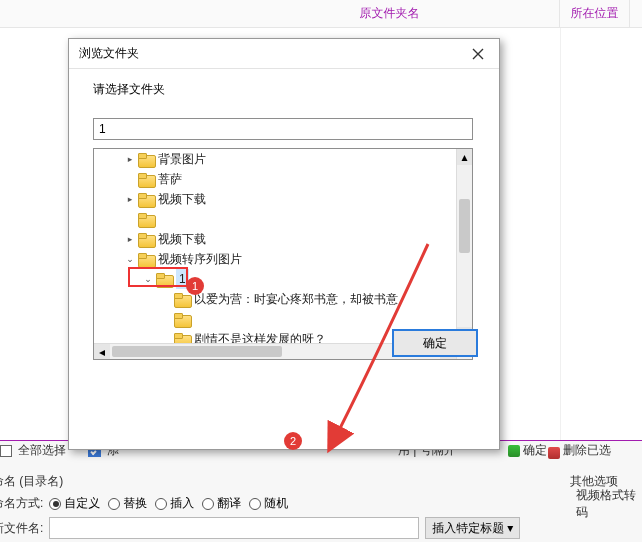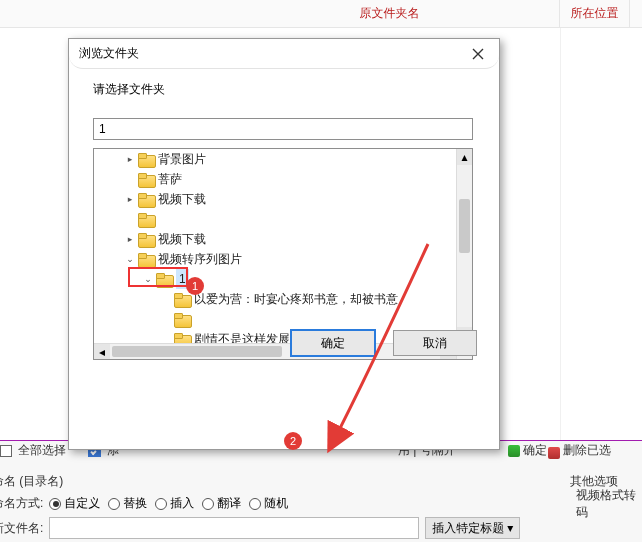--- a/index.html
+++ b/index.html
@@ -1,21 +1,21 @@
 <!DOCTYPE html>
 <html><head>
 <meta charset="utf-8">
 <style>
   * { box-sizing: border-box; }
   html, body { margin: 0; padding: 0; font-family: "Microsoft YaHei", "Segoe UI", sans-serif; font-size: 12px; color: #000; background: #fff; }
   .stage { position: relative; width: 642px; height: 542px; overflow: hidden; }
 
   
   .bg-header { position: absolute; left: 0; top: 0; right: 0; height: 28px; background: #fafafa; border-bottom: 1px solid #e6e6e6; }
-  .bg-header .col { position: absolute; top: 0; height: 27px; line-height: 27px; text-align: center; font-size: 12px; color: #b91c1c; }
+  .bg-header .col { position: absolute; top: 0; height: 27px; line-height: 27px; text-align: center; font-size: 12px; color: #a21caf; }
   .bg-header .col.main { left: 0; width: 560px; border-right: 1px solid #e6e6e6; }
   .bg-header .col.loc  { left: 560px; width: 70px; border-right: 1px solid #e6e6e6; }
   .bg-header .col .hit { padding-left: 220px; }
   .bg-body-line { position: absolute; left: 560px; top: 28px; width: 1px; height: 430px; background: #f0f0f0; }
 
   
   .bottom { position: absolute; left: 0; right: 0; bottom: 0; top: 440px; background: #f7f7f7; border-top: 1px solid #a21caf; padding: 4px 8px; }
   .row { position: absolute; left: 0; right: 0; display: flex; align-items: center; gap: 6px; }
   .row1 { top: 1px; }
   .row2 { top: 32px; }
@@ -29,21 +29,21 @@
   .mini-icon.red   { background: linear-gradient(#e04a4a,#b02e2e); border-radius:2px; }
   .radio { display:inline-flex; align-items:center; gap:3px; margin-right:2px; }
   .radio .dot { width:12px; height:12px; border:1px solid #555; border-radius:50%; position:relative; background:#fff; }
   .radio .dot.on::after { content:""; position:absolute; left:2.5px; top:2.5px; width:6px; height:6px; background:#333; border-radius:50%; }
   .text-input { height:22px; border:1px solid #b9b9b9; background:#fff; }
   .label { color:#333; }
   .btn-like { height:22px; border:1px solid #b9b9b9; background:#e5e5e5; padding: 2px 6px; display:inline-flex; align-items:center; gap:3px; }
 
   
   .dialog { position:absolute; left:68px; top:38px; width:432px; height:412px; background:#fff; border:1px solid #999; box-shadow: 3px 3px 8px rgba(0,0,0,0.35); }
-  .titlebar { height:30px; display:flex; align-items:center; justify-content:space-between; border-bottom:1px solid #e3e3e3;border-radius:14px; }
+  .titlebar { height:30px; display:flex; align-items:center; justify-content:space-between; border-bottom:1px solid #e3e3e3; }
   .titlebar .t { padding-left:10px; font-size:12px; }
   .titlebar .x { width:42px; height:30px; display:flex; align-items:center; justify-content:center; }
   .titlebar .x svg { width:12px; height:12px; }
   .dlg-body { position:relative; padding: 12px 18px 10px 24px; }
   .prompt { margin-bottom:20px; }
   .path-box { width:380px; height:22px; border:1px solid #8e8e8e; padding:2px 5px; font-size:12px; line-height:16px; }
   .tree-wrap { width:380px; height:212px; border:1px solid #8e8e8e; margin-top:8px; position:relative; overflow:hidden; }
   .tree { position:absolute; left:0; top:0; right:16px; bottom:16px; overflow:hidden; }
   .tree ul { list-style:none; margin:0; padding:0; }
   .tree li { white-space:nowrap; line-height:20px; height:20px; display:flex; align-items:center; }
@@ -226,21 +226,20 @@
         <div class="sb-h">
           <div class="btn">◂</div>
           <div class="thumb"></div>
           <div class="btn" style="position:absolute;right:0;top:0;bottom:0;">▸</div>
         </div>
         <div class="sb-corner"></div>
       </div>
 
       <div class="dlg-buttons">
         <div class="win-btn primary">确定</div>
-        <div class="win-btn">取消</div>
       </div>
     </div>
   </div>
 
   <svg class="anno" style="left:0;top:0;width:642px;height:542px;">
     <defs>
         <marker id="ah" markerWidth="12" markerHeight="12" refX="8" refY="5" orient="auto">
           <path d="M0,0 L10,5 L0,10 Z" fill="#e23b36"></path>
         </marker>
       </defs>

